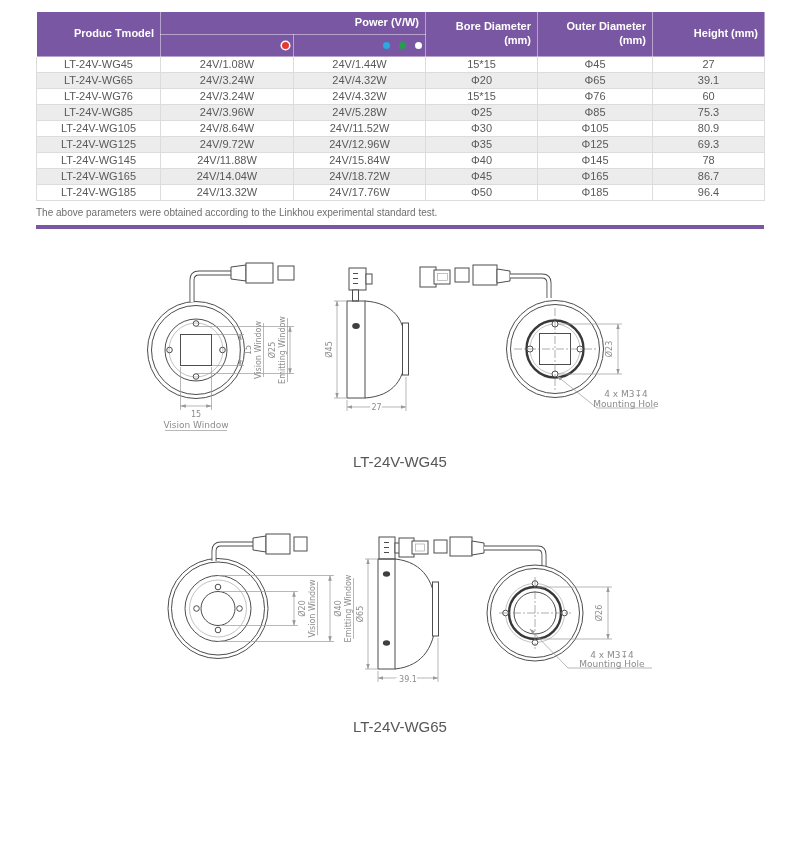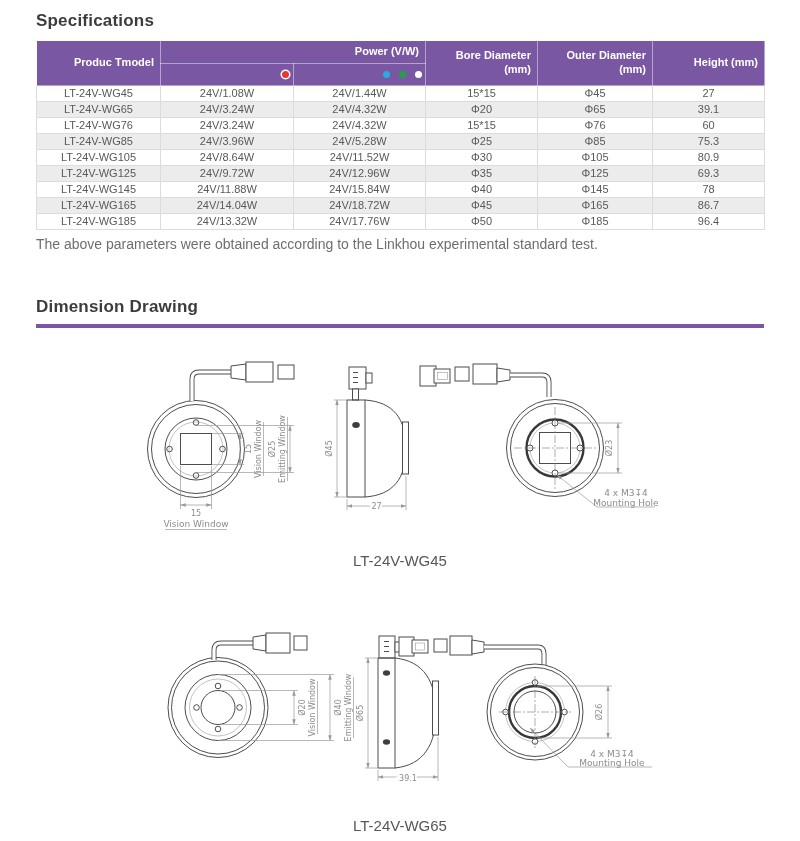--- a/index.html
+++ b/index.html
@@ -21,21 +21,21 @@
   .spec-table tbody td{
     border:1px solid var(--cell-border);font-size:11px;color:#595959;text-align:center;
     height:16px;padding:0 4px;line-height:1.1;white-space:nowrap;overflow:hidden;
   }
   .spec-table tbody tr:nth-child(even){background:var(--row-alt);}
   .dot{display:inline-block;width:7px;height:7px;border-radius:50%;margin:0 3px;vertical-align:middle;}
   .dot-red{background:var(--led-red);box-shadow:0 0 0 1.5px #fff;margin:0 4px;}
   .dot-blue{background:var(--led-blue);}
   .dot-green{background:var(--led-green);}
   .dot-white{background:var(--led-white);}
-  .footnote{margin:6px 0 0 0;font-size:14px;color:#6e6e6e;}
+  .footnote{margin:6px 0 0 0;font-size:10px;color:#6e6e6e;}
   figure.drawing{margin:16px 0 0 0;text-align:center;}
   figure.drawing.second{margin-top:36px;}
   .caption{font-size:15px;color:#575757;margin-top:8px;}
   
   .ln{fill:none;stroke:#4d4d4d;stroke-width:1;}
   .lnthin{fill:none;stroke:#9a9a9a;stroke-width:.6;}
   .part{fill:#fff;stroke:#4d4d4d;stroke-width:1;}
   .boldring{fill:none;stroke:#383838;stroke-width:2.4;}
   .tube1{fill:none;stroke:#4d4d4d;stroke-width:5;stroke-linecap:butt;}
   .tube2{fill:none;stroke:#fff;stroke-width:3.2;}
@@ -45,21 +45,20 @@
   .arrstart{marker-start:url(#ar1);}
   .dimtxt{fill:#8c8c8c;font:8px "DejaVu Sans",sans-serif;}
   .notetxt{fill:#8c8c8c;font:9px "DejaVu Sans",sans-serif;}
   .whbg{paint-order:stroke fill;stroke:#fff;stroke-width:4px;}
 </style>
 </head>
 <body>
 
 <div class="page">
 
-  <h2 class="sec-title">Specifications</h2>
 
   <table class="spec-table">
     <colgroup>
       <col style="width:124px">
         <col style="width:133px">
         <col style="width:132px">
       <col style="width:112px">
         <col style="width:115px">
         <col style="width:112px">
     </colgroup>
@@ -153,21 +152,20 @@
           <td>24V/17.76W</td>
           <td>Φ50</td>
           <td>Φ185</td>
           <td>96.4</td>
         </tr>
       </tbody>
   </table>
 
   <p class="footnote">The above parameters were obtained according to the Linkhou experimental standard test.</p>
 
-  <h2 class="sec-title dim-title">Dimension Drawing</h2>
   <div class="purple-rule"></div>
 
   <figure class="drawing">
     <svg class="dwg" width="728" height="196" viewBox="36 339 728 196">
       <defs>
         <marker id="ar1" viewBox="0 0 10 10" refX="9.5" refY="5" markerWidth="8" markerHeight="8" orient="auto-start-reverse">
           <path d="M0,1.8 L10,5 L0,8.2 Z" fill="#999"></path>
         </marker>
       </defs>
 

